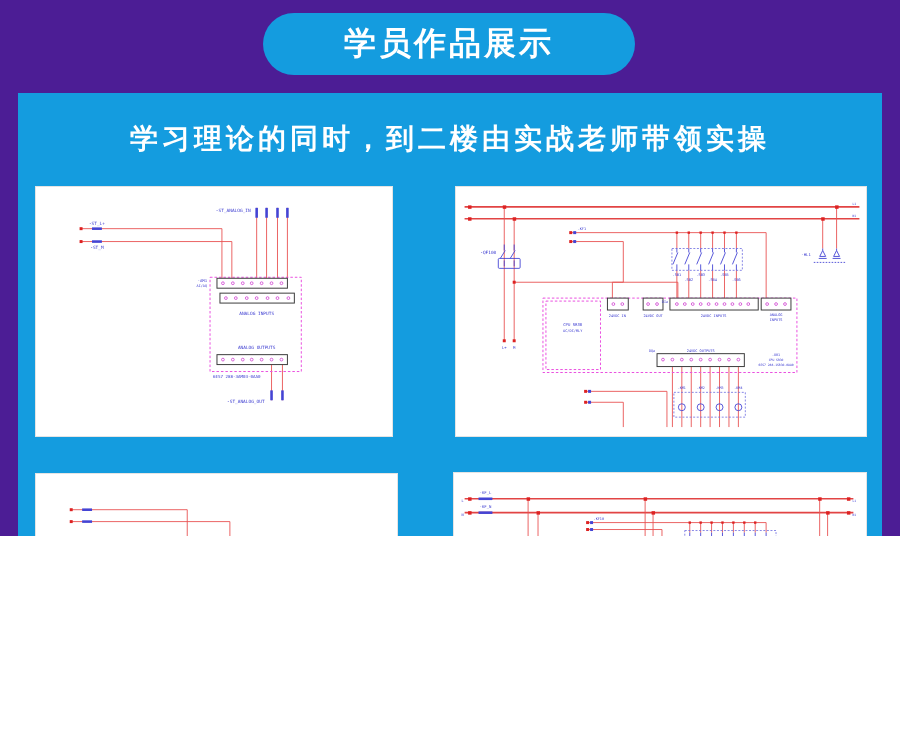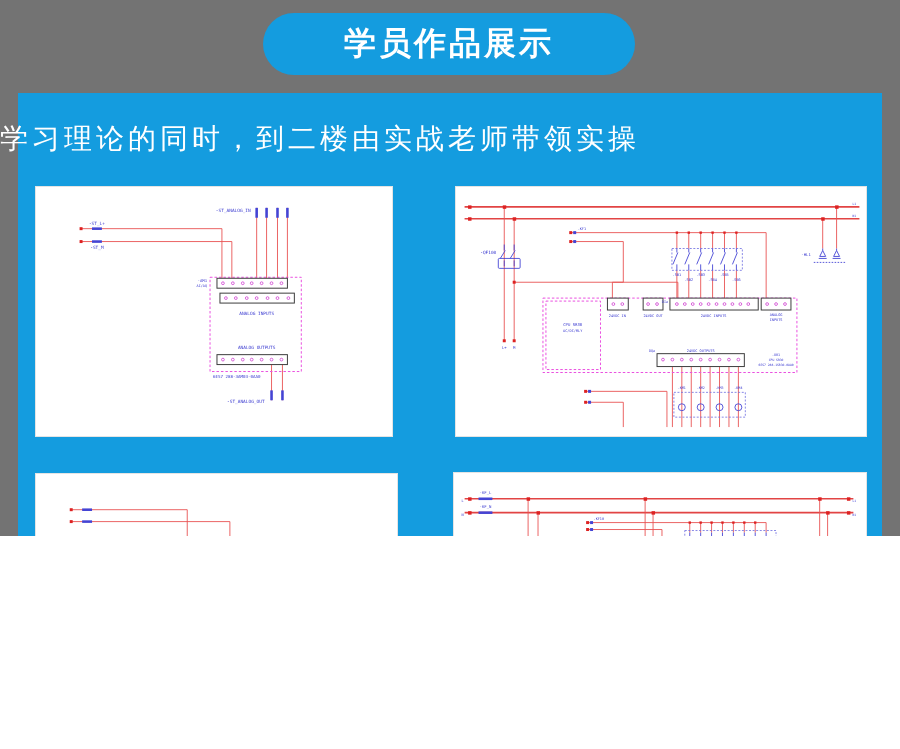--- a/index.html
+++ b/index.html
@@ -1,22 +1,22 @@
 <!DOCTYPE html>
 <html><head>
 <meta charset="utf-8">
 <style>
   html,body{margin:0;padding:0;background:#fff;font-family:"Liberation Sans",sans-serif;}
-  .stage{position:relative;width:900px;height:536px;background:#737373;overflow:hidden;}
+  .stage{position:relative;width:900px;height:536px;background:#4c1d95;overflow:hidden;}
   .pill{position:absolute;left:263px;top:13px;width:372px;height:62px;background:#149cdf;
         border-radius:31px;display:flex;align-items:center;justify-content:center;
         color:#ffffff;font-size:32px;font-weight:bold;letter-spacing:3px;}
   .blue-section{position:absolute;left:18px;top:93px;width:864px;height:647px;background:#149cdf;}
-  .subtitle{position:absolute;left:0;top:120px;width:900px;color:#ffffff;
-            font-size:28px;font-weight:normal;letter-spacing:4px;}
+  .subtitle{position:absolute;left:0;top:120px;width:900px;text-align:center;color:#ffffff;
+            font-size:28px;font-weight:bold;letter-spacing:4px;}
   .panel{position:absolute;background:#ffffff;border:1px solid #e4e4e4;box-sizing:border-box;z-index:2;}
   #p-tl{left:35px;top:186px;width:358px;height:251px;}
   #p-tr{left:455px;top:186px;width:412px;height:251px;}
   #p-bl{left:35px;top:473px;width:363px;height:240px;}
   #p-br{left:453px;top:472px;width:414px;height:241px;}
   .badge{position:absolute;left:374px;top:391px;width:114px;height:114px;border-radius:50%;
          background:#149cdf;display:flex;flex-direction:column;align-items:center;justify-content:center;z-index:6;}
   .badge div{color:#f08050;font-size:27px;font-weight:bold;line-height:35px;letter-spacing:2px;
          text-shadow:-1.5px -1.5px 0 #fff,1.5px -1.5px 0 #fff,-1.5px 1.5px 0 #fff,1.5px 1.5px 0 #fff;}
   .panel svg{display:block;width:100%;height:100%;}

